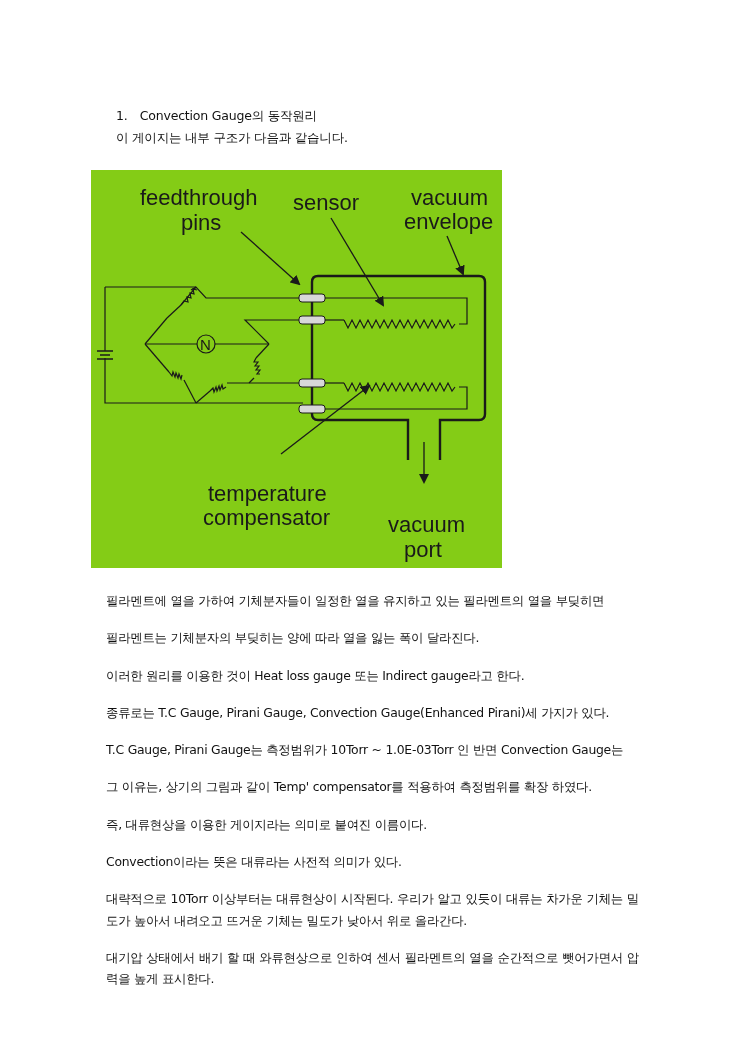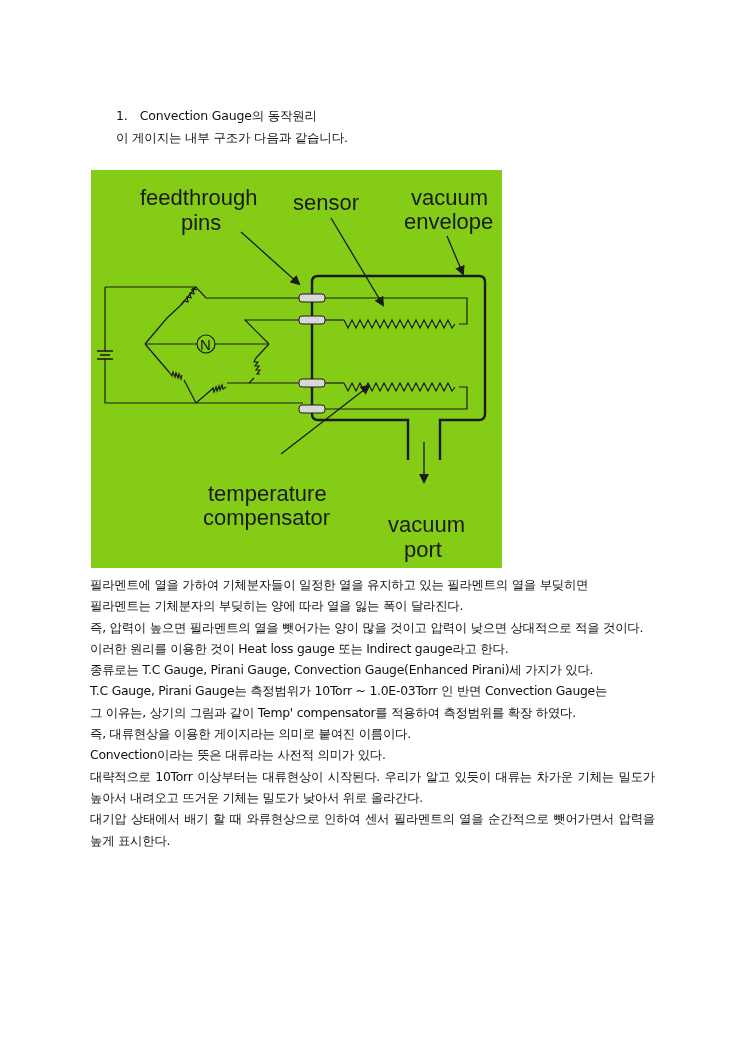--- a/index.html
+++ b/index.html
@@ -5,21 +5,21 @@
     html, body { margin: 0; padding: 0; background: #ffffff; }
     body { width: 740px; height: 1046px; position: relative; overflow: hidden;
            font-family: "DejaVu Sans", "Liberation Sans", sans-serif; color: #111; }
     .heading { position: absolute; left: 116px; top: 108px; font-size: 12.5px; letter-spacing: -0.2px; }
     .heading .num { display: inline-block; width: 20px; }
     .intro { position: absolute; left: 90px; top: 130px; font-size: 12.5px; letter-spacing: -0.2px; margin-left: 26px; }
     .figure { position: absolute; left: 91px; top: 170px; width: 411px; height: 398px; background: #84cc16; }
     .figure svg { width: 411px; height: 398px; display: block; }
     .para { position: absolute; left: 90px; top: 574px; width: 565px; font-size: 12.4px;
             line-height: 21.3px; letter-spacing: -0.25px; }
-    .para p { margin: 0; white-space: nowrap; }
+    .para p { margin: 16px; white-space: nowrap; }
     .para p.just { white-space: normal; text-align: justify; text-align-last: left; }
     .lbl { font-family: "Liberation Sans", "DejaVu Sans", sans-serif; font-size: 22px; fill: #1a1a1a; font-weight: 500; }
   </style>
 </head>
 <body>
 
 <div class="heading">
   <span class="num">1.</span>
   <span>Convection Gauge의 동작원리</span>
 </div>
@@ -98,21 +98,20 @@
     <text class="lbl" x="112" y="355">compensator</text>
     <text class="lbl" x="297" y="362">vacuum</text>
     <text class="lbl" x="313" y="387">port</text>
     <text x="109" y="180" font-size="15" font-family="Liberation Sans, sans-serif" fill="#1a1a1a">N</text>
   </svg>
 </div>
 
 <div class="para">
   <p>필라멘트에 열을 가하여 기체분자들이 일정한 열을 유지하고 있는 필라멘트의 열을 부딪히면</p>
   <p>필라멘트는 기체분자의 부딪히는 양에 따라 열을 잃는 폭이 달라진다.</p>
-  <p class="just">즉, 압력이 높으면 필라멘트의 열을 뺏어가는 양이 많을 것이고 압력이 낮으면 상대적으로 적을 것이다.</p>
   <p>이러한 원리를 이용한 것이 Heat loss gauge 또는 Indirect gauge라고 한다.</p>
   <p>종류로는 T.C Gauge, Pirani Gauge, Convection Gauge(Enhanced Pirani)세 가지가 있다.</p>
   <p>T.C Gauge, Pirani Gauge는 측정범위가 10Torr ~ 1.0E-03Torr 인 반면 Convection Gauge는</p>
   <p>그 이유는, 상기의 그림과 같이 Temp' compensator를 적용하여 측정범위를 확장 하였다.</p>
   <p>즉, 대류현상을 이용한 게이지라는 의미로 붙여진 이름이다.</p>
   <p>Convection이라는 뜻은 대류라는 사전적 의미가 있다.</p>
   <p class="just">대략적으로 10Torr 이상부터는 대류현상이 시작된다. 우리가 알고 있듯이 대류는 차가운 기체는 밀도가 높아서 내려오고 뜨거운 기체는 밀도가 낮아서 위로 올라간다.</p>
   <p class="just">대기압 상태에서 배기 할 때 와류현상으로 인하여 센서 필라멘트의 열을 순간적으로 뺏어가면서 압력을 높게 표시한다.</p>
 </div>
 

